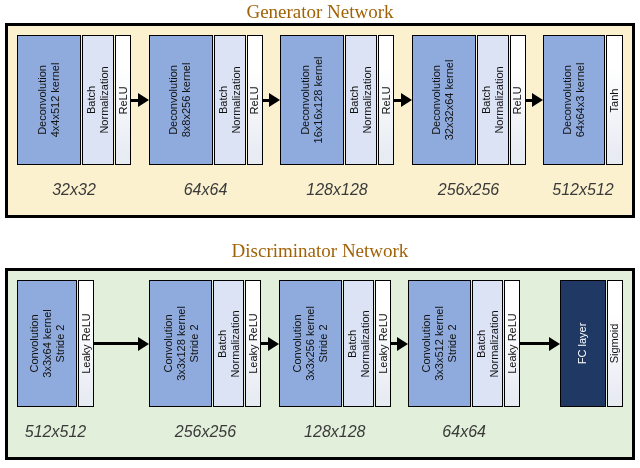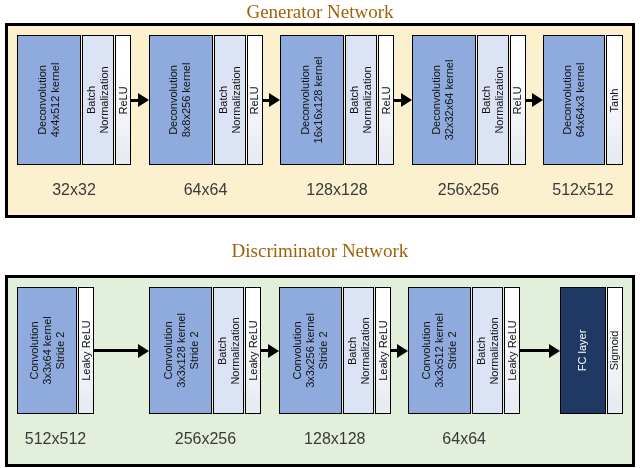--- a/index.html
+++ b/index.html
@@ -6,21 +6,21 @@
   body{
     width:640px;height:468px;background:#ffffff;overflow:hidden;
     font-family:"Liberation Sans",sans-serif;position:relative;
   }
   .net-title{
     font-family:"Liberation Serif",serif;
     font-size:19px;line-height:22px;color:#a16207;
     text-align:center;margin:0;font-weight:400;
   }
   .gen-title{padding-top:1px;height:22px;}
-  .disc-title{margin-top:21px;margin-bottom:12px;height:24px;line-height:24px;}
+  .disc-title{margin-top:21px;margin-bottom:5px;height:24px;line-height:24px;}
   .panel{
     box-sizing:border-box;width:630px;margin-left:5px;
     border:3px solid #000;padding:9px 9px 0 9px;
   }
   .gen-panel{background:#FBF1CF;height:195px;}
   .disc-panel{background:#E2EFDA;height:192px;}
   .row{display:flex;align-items:flex-start;}
   .block-col{flex:0 0 auto;display:flex;flex-direction:column;align-items:center;}
   .block{display:flex;gap:1px;}
   .gen-panel .block,.gen-panel .arrow{height:130px;}
@@ -37,21 +37,21 @@
   .vtext{
     transform:rotate(-90deg);
     white-space:pre-line;width:max-content;text-align:center;
     font-size:11px;line-height:1.18;color:#111;flex-shrink:0;
   }
   .vtext.white{color:#ffffff;}
   .lw64{width:64px}.lw32{width:32px}.lw16{width:16px}
   .lw62{width:62px}.lw17{width:17px}
   .lw60{width:60px}.lw63{width:63px}.lw31{width:31px}.lw46{width:46px}
   .size-label{
-    margin-top:16px;font-size:16px;color:#3a3a3a;text-align:center;
+    margin-top:16px;font-size:16px;color:#3a3a3a;text-align:center;font-style:italic;
   }
   .arrow{display:flex;align-items:center;min-width:14px;}
   .arrow .shaft{flex:1;height:3px;background:#000;}
   .arrow .head{
     width:0;height:0;flex:0 0 auto;
     border-left:11px solid #000;
     border-top:7px solid transparent;
     border-bottom:7px solid transparent;
   }
   .g-arrow{flex:1 1 0;}

